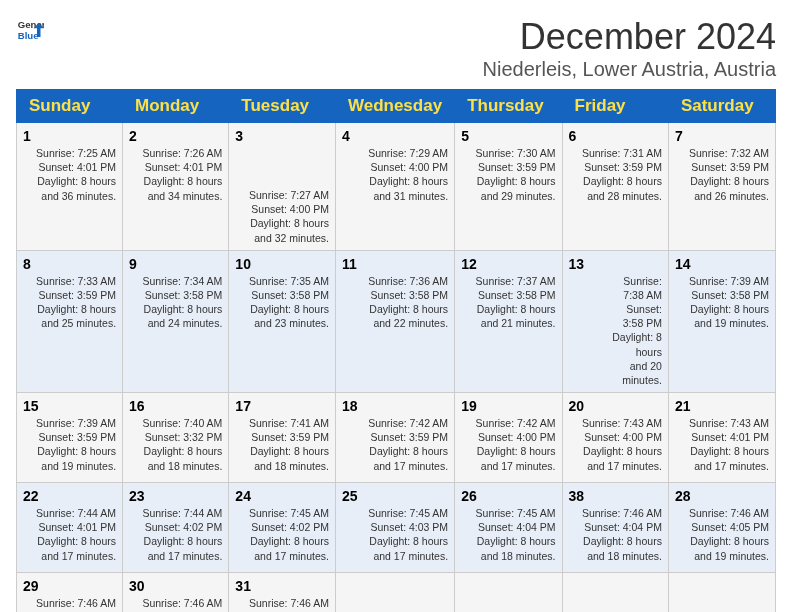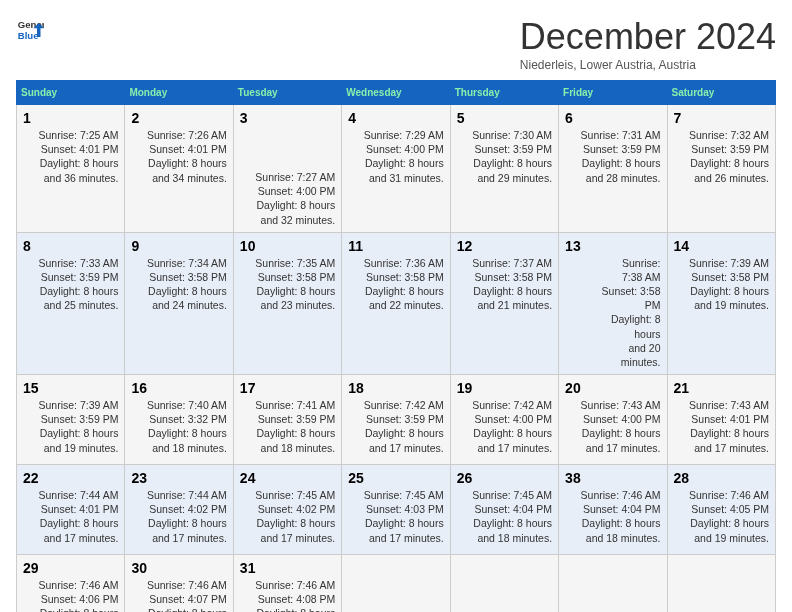--- a/index.html
+++ b/index.html
@@ -19,42 +19,42 @@
     .logo {
       display: flex;
       align-items: center;
       gap: 4px;
     }
     .logo-icon {
       width: 28px;
       height: 28px;
     }
     .title-area {
-      text-align: left;
+      text-align: right;
     }
     .calendar-title {
       font-size: 36px;
       font-weight: normal;
       color: #333;
     }
     .calendar-subtitle {
-      font-size: 12px;
+      font-size: 20px;
       color: #555;
     }
     table {
       width: 100%;
       border-collapse: collapse;
       font-size: 11px;
     }
     thead th {
       background-color: #1565c0;
-      color: #86efac;
+      color: #fde047;
       text-align: left;
-      padding: 6px 4px;
-      font-size: 10px;
+      padding: 6px 12px;
+      font-size: 17px;
       font-weight: bold;
       border: 1px solid #1565c0;
     }
     tbody td {
       border: 1px solid #ccc;
       vertical-align: top;
       padding: 5px 6px;
       height: 90px;
       width: 108px;
     }

